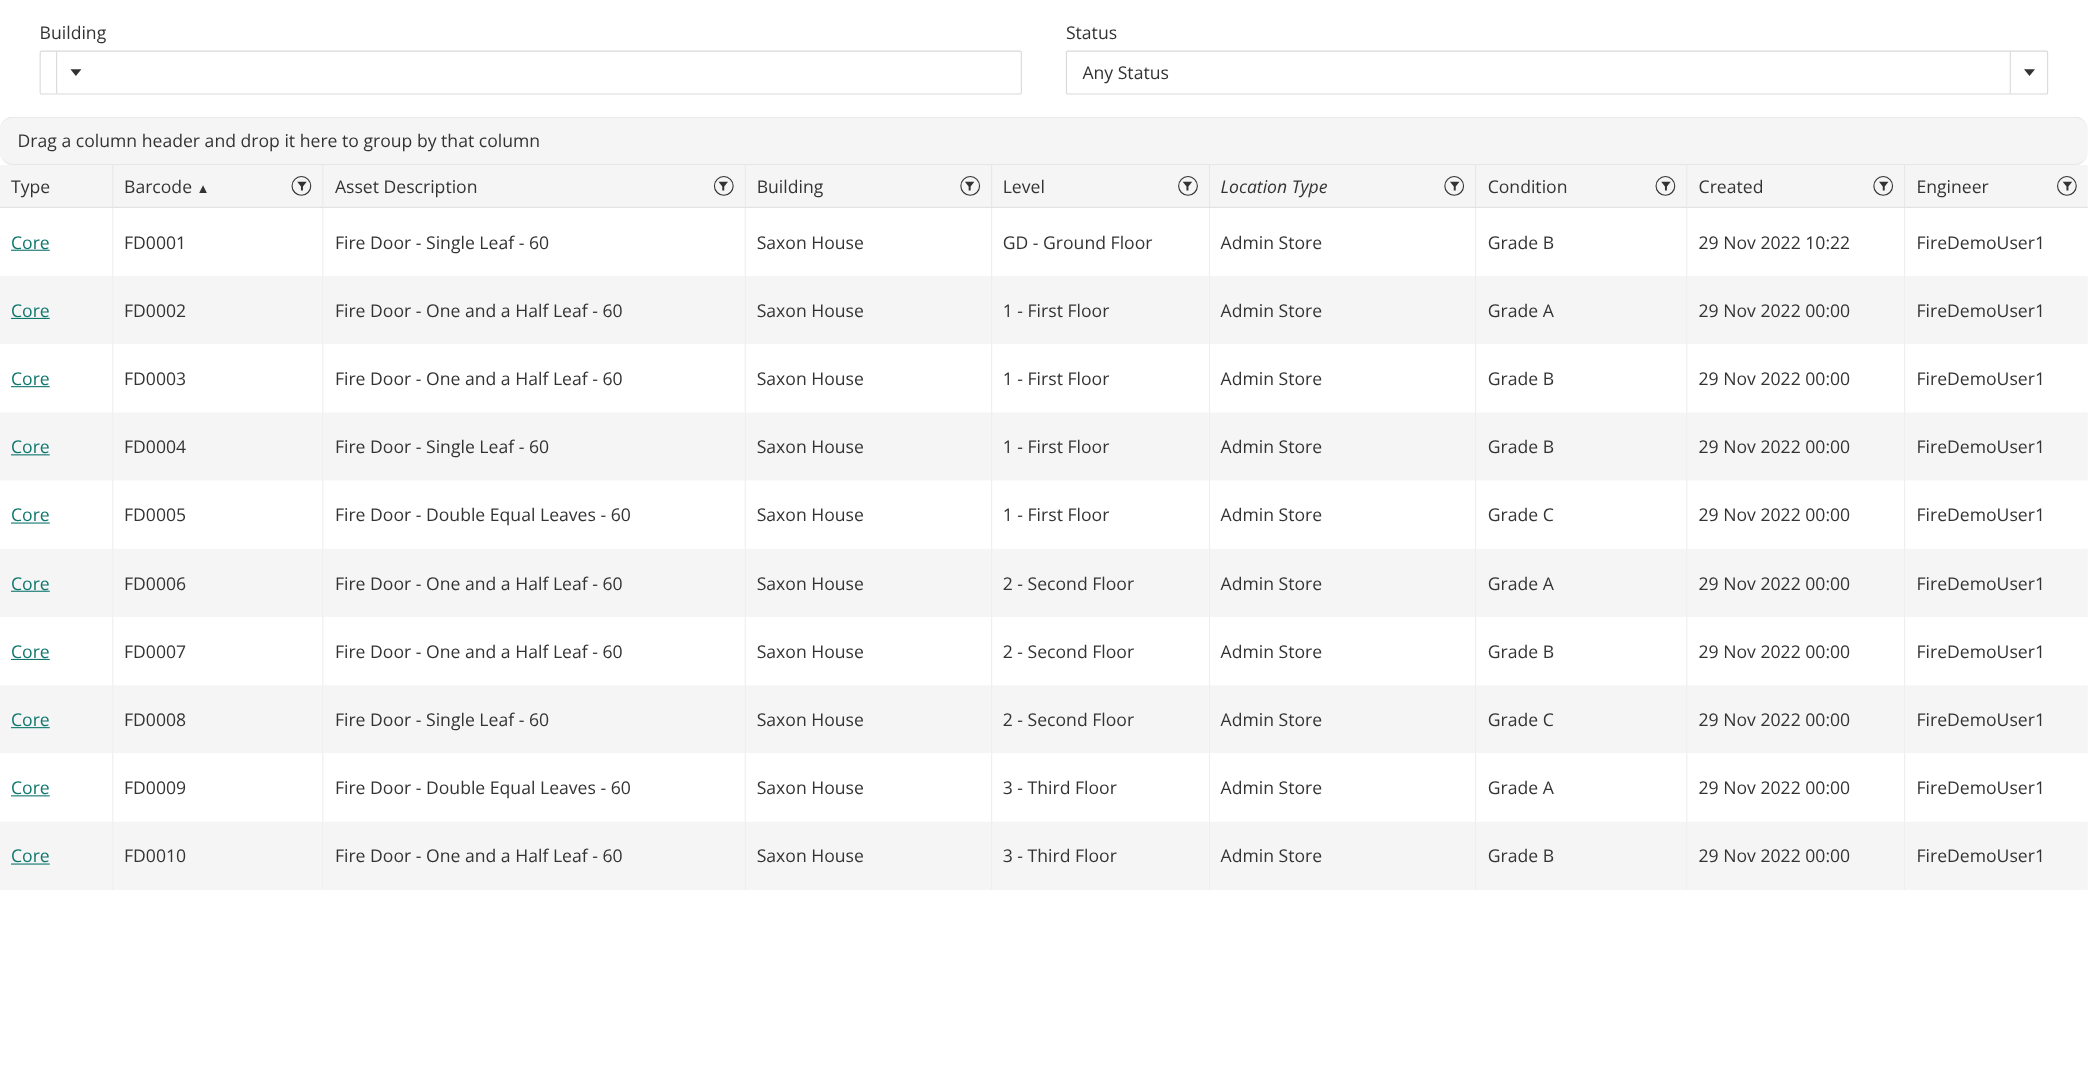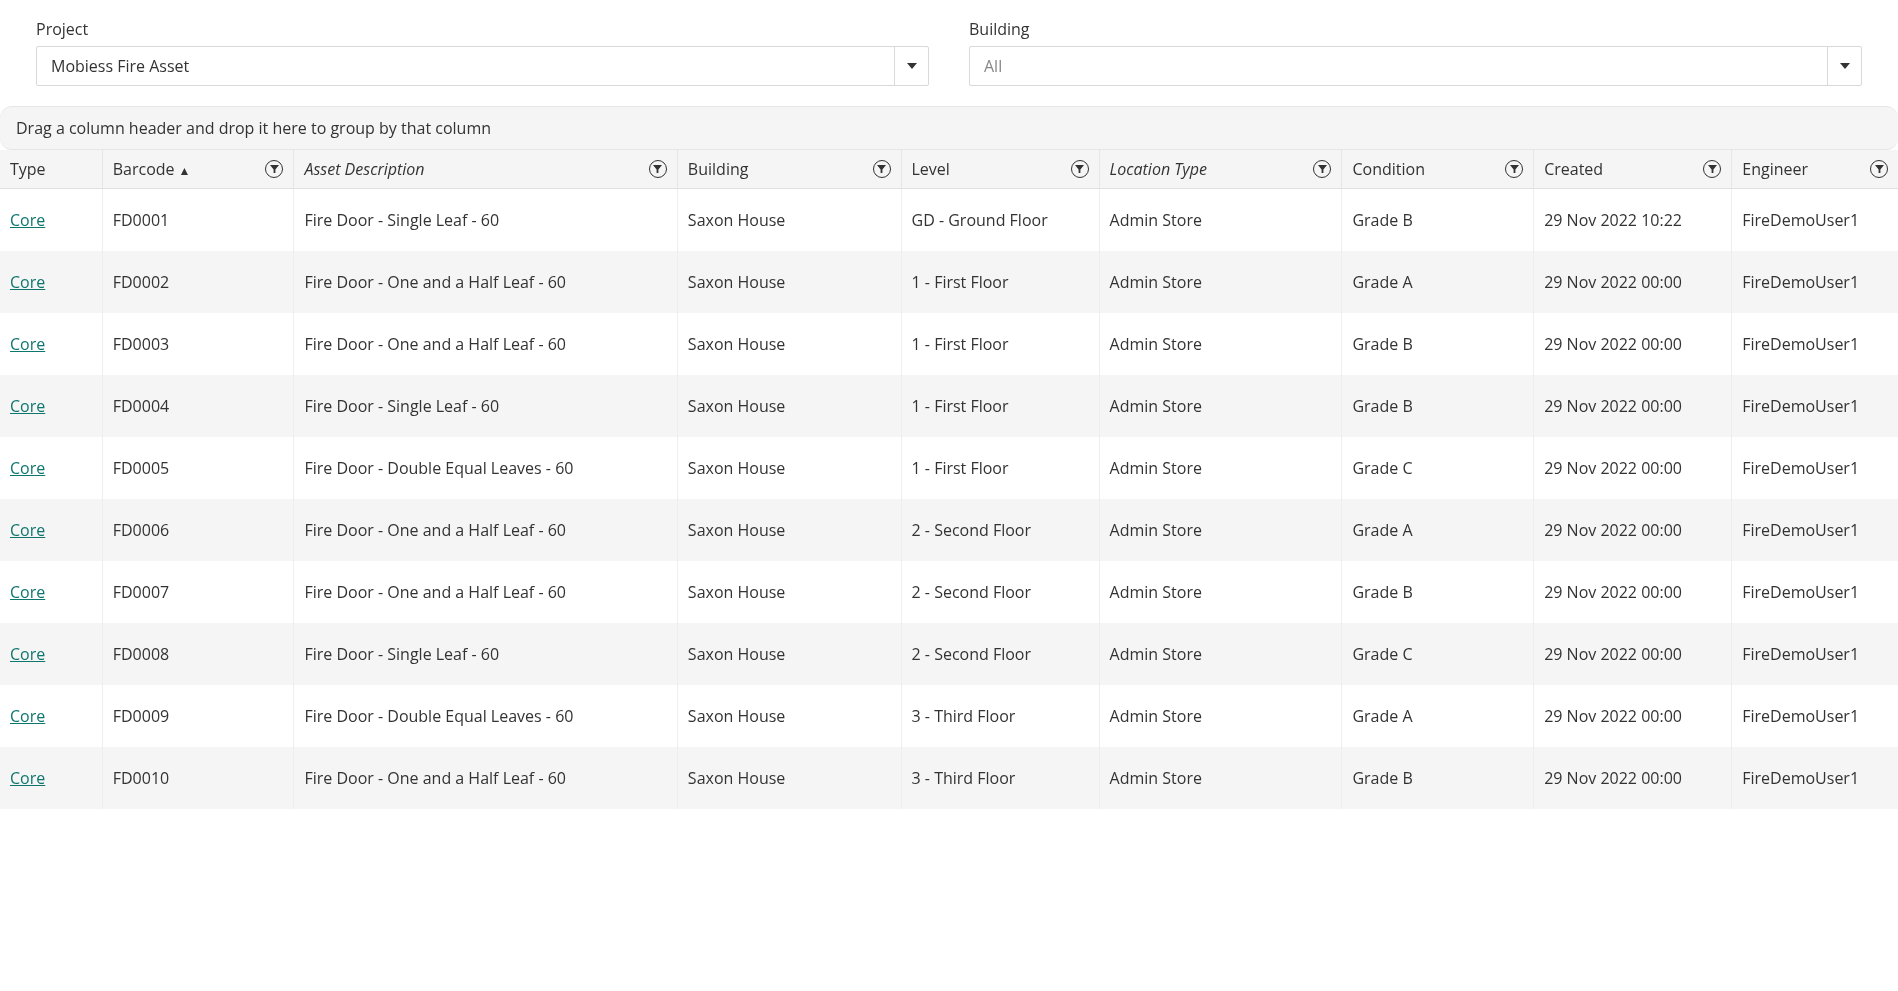--- a/index.html
+++ b/index.html
@@ -125,47 +125,46 @@
   }
   td:last-child { border-right: none; }
   td.link {
     color: #0f766e;
     cursor: pointer;
     text-decoration: underline;
   }
   
   .col-type { width: 80px; }
   .col-barcode { width: 150px; }
-  .col-desc { width: 300px; font-style: italic; }
+  .col-desc { width: 300px; }
   .col-building { width: 175px; }
   .col-level { width: 155px; }
   .col-loctype { width: 190px; font-style: italic; }
   .col-condition { width: 150px; margin-top: 24px; }
   .col-created { width: 155px; }
   .col-engineer { width: 130px; }
 </style>
 </head>
 <body>
 
 <div class="filters">
   <div class="filter-group">
-    <span class="filter-label">Project</span>
+    <span class="filter-label">Building</span>
     <div class="dropdown">
-      <span class="value">Mobiess Fire Asset</span>
       <span class="arrow-btn">
         <svg viewBox="0 0 10 10">
             <polygon points="0,2 10,2 5,8" fill="#333"></polygon>
           </svg>
       </span>
     </div>
   </div>
   <div class="filter-group">
-    <span class="filter-label">Building</span>
+    <span class="filter-label">Status</span>
     <div class="dropdown">
-      <span class="value placeholder">All</span>
+      <span class="value">Any Status</span>
       <span class="arrow-btn">
         <svg viewBox="0 0 10 10">
             <polygon points="0,2 10,2 5,8" fill="#333"></polygon>
           </svg>
       </span>
     </div>
   </div>
 </div>
 
 <div class="group-bar">Drag a column header and drop it here to group by that column</div>

